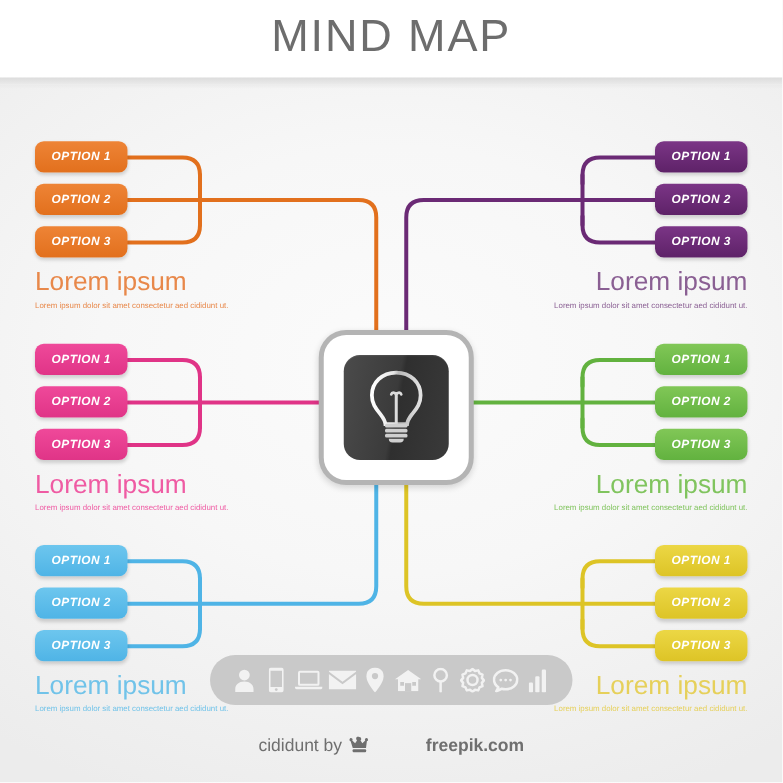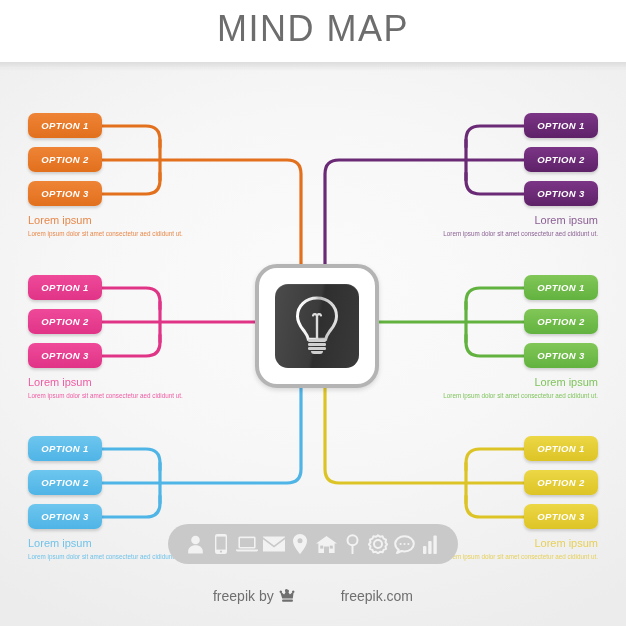--- a/index.html
+++ b/index.html
@@ -33,21 +33,21 @@
   .grp{position:absolute;z-index:10;}
   .pill{
     position:absolute;width:74px;height:25px;border-radius:7px;
     display:flex;align-items:center;justify-content:center;
     color:#ffffff;font-size:9.5px;font-weight:700;letter-spacing:.4px;
     box-shadow:0 2px 3px rgba(0,0,0,.16);
   }
   .pill span{pointer-events:none;font-style:italic;}
   
   .cap{position:absolute;z-index:10;width:180px;}
-  .cap .h{font-size:11px;font-weight:400;line-height:1.1;}
+  .cap .h{font-size:21px;font-weight:400;line-height:1.1;}
   .cap .s{font-size:6.3px;line-height:1.55;margin-top:3px;}
   .cap.left{text-align:left;}
   .cap.right{text-align:right;}
   
   #center{
     position:absolute;left:255px;top:264px;width:116px;height:116px;
     background:#ffffff;border:4px solid #b4b4b4;border-radius:22px;
     box-shadow:0 2px 5px rgba(0,0,0,.14);z-index:20;
     display:flex;align-items:center;justify-content:center;
   }
@@ -64,21 +64,21 @@
     display:flex;align-items:center;justify-content:space-around;padding:0 14px;
     box-sizing:border-box;
   }
   #iconbar .ic{display:flex;align-items:center;justify-content:center;width:22px;height:24px;}
   
   #footer{
     position:absolute;left:0;top:588px;width:626px;text-align:center;z-index:15;
     font-size:14px;color:#6f6f6f;
     display:flex;align-items:center;justify-content:center;gap:5px;
   }
-  #footer .fpk{font-weight:400;color:#6f6f6f;margin-left:40px;}
+  #footer .fpk{font-weight:700;color:#6f6f6f;margin-left:40px;}
 </style>
 </head>
 <body>
 
 <div id="stage">
 
   <svg id="wires" viewBox="0 0 626 626">
     <g fill="none" stroke-width="3.2" stroke-linecap="round">
 
       <g stroke="#e2701d">
@@ -311,21 +311,21 @@
     <div class="ic">
       <svg width="16" height="19" viewBox="0 0 16 19" fill="#f2f2f2">
         <rect x="0" y="11" width="3.4" height="8" rx="1"></rect>
         <rect x="5.2" y="6" width="3.4" height="13" rx="1"></rect>
         <rect x="10.4" y="0.5" width="3.4" height="18.5" rx="1"></rect>
       </svg>
     </div>
   </div>
 
   <div id="footer">
-    <span>freepik by</span>
+    <span>cididunt by</span>
     <svg width="17" height="14" viewBox="0 0 17 14">
       <path d="M8.5 0.6 a1.5 1.5 0 0 1 1.5 1.5 a1.5 1.5 0 0 1 -0.6 1.2 l1.5 2.2 2.3-2.1 a1.2 1.2 0 1 1 1.3 0.5 L13.8 9.4 H3.2 L1.5 3.9 A1.2 1.2 0 1 1 2.8 3.4 L5.1 5.5 L6.6 3.3 A1.5 1.5 0 0 1 6 2.1 A1.5 1.5 0 0 1 8.5 0.6 z" fill="#6f6f6f"></path>
       <rect x="3.1" y="10.4" width="10.8" height="2.4" rx="0.8" fill="#6f6f6f"></rect>
     </svg>
     <span class="fpk">freepik.com</span>
   </div>
 
 </div>
 
 </body></html>

